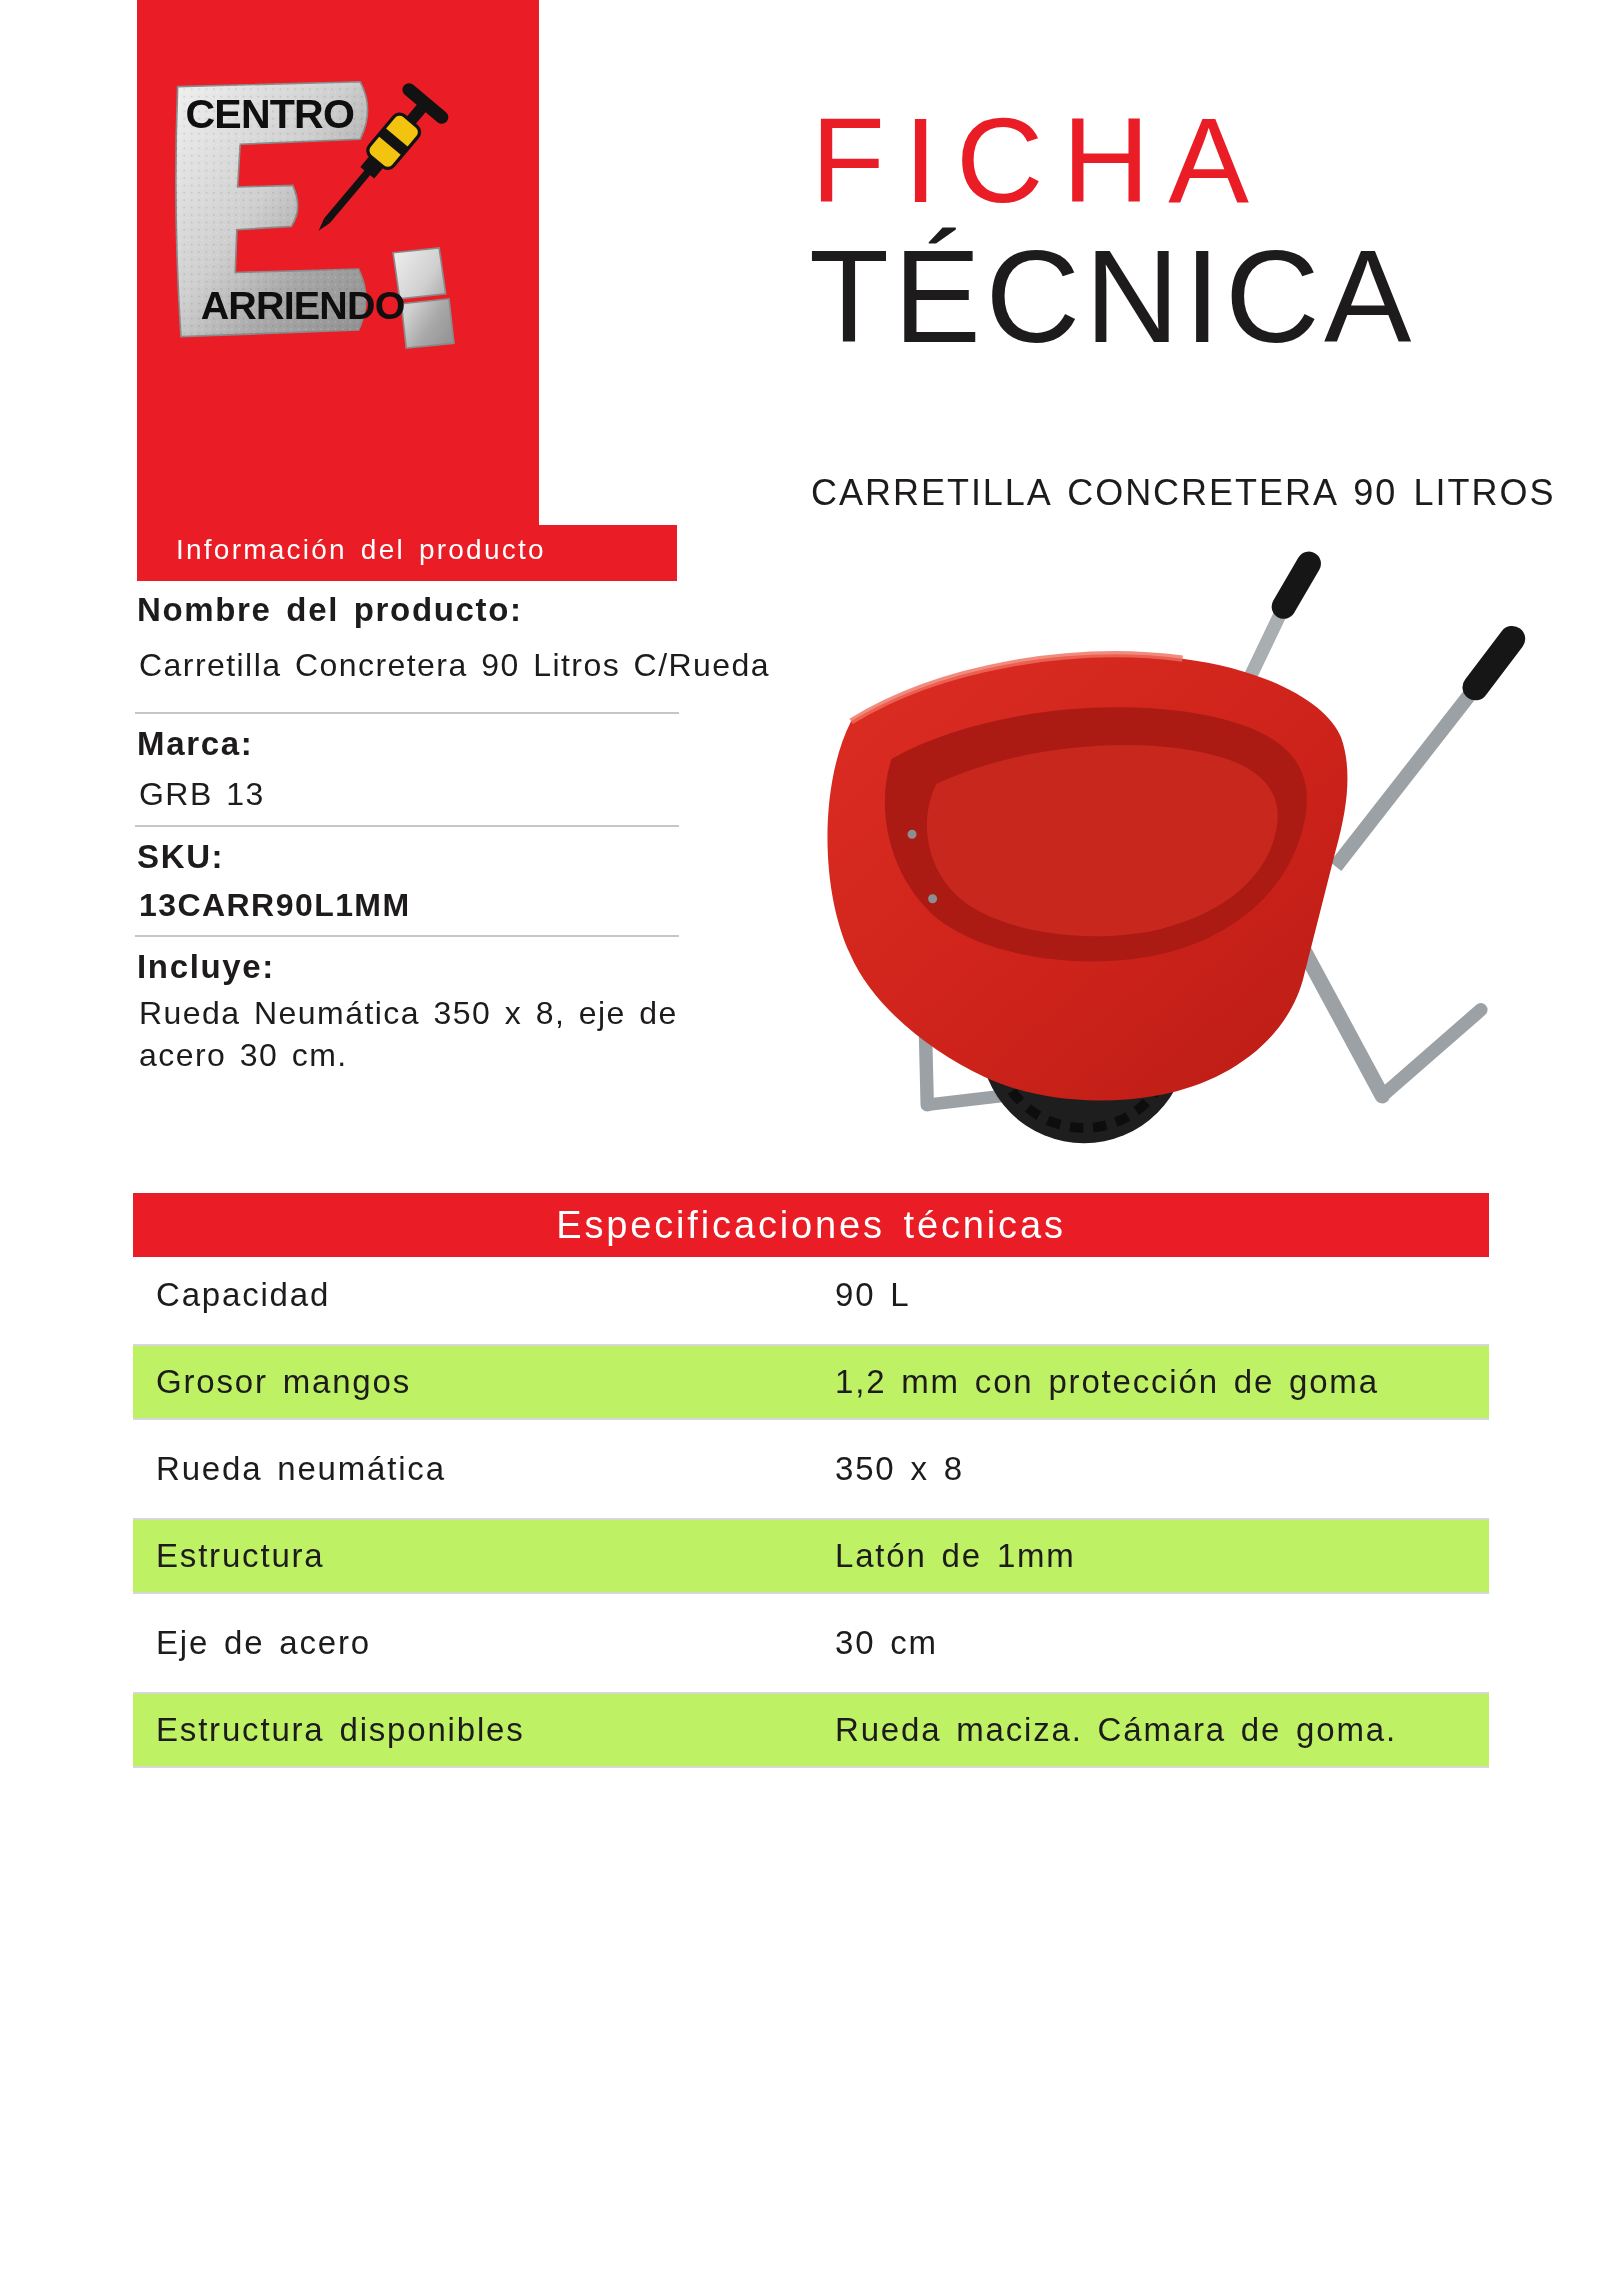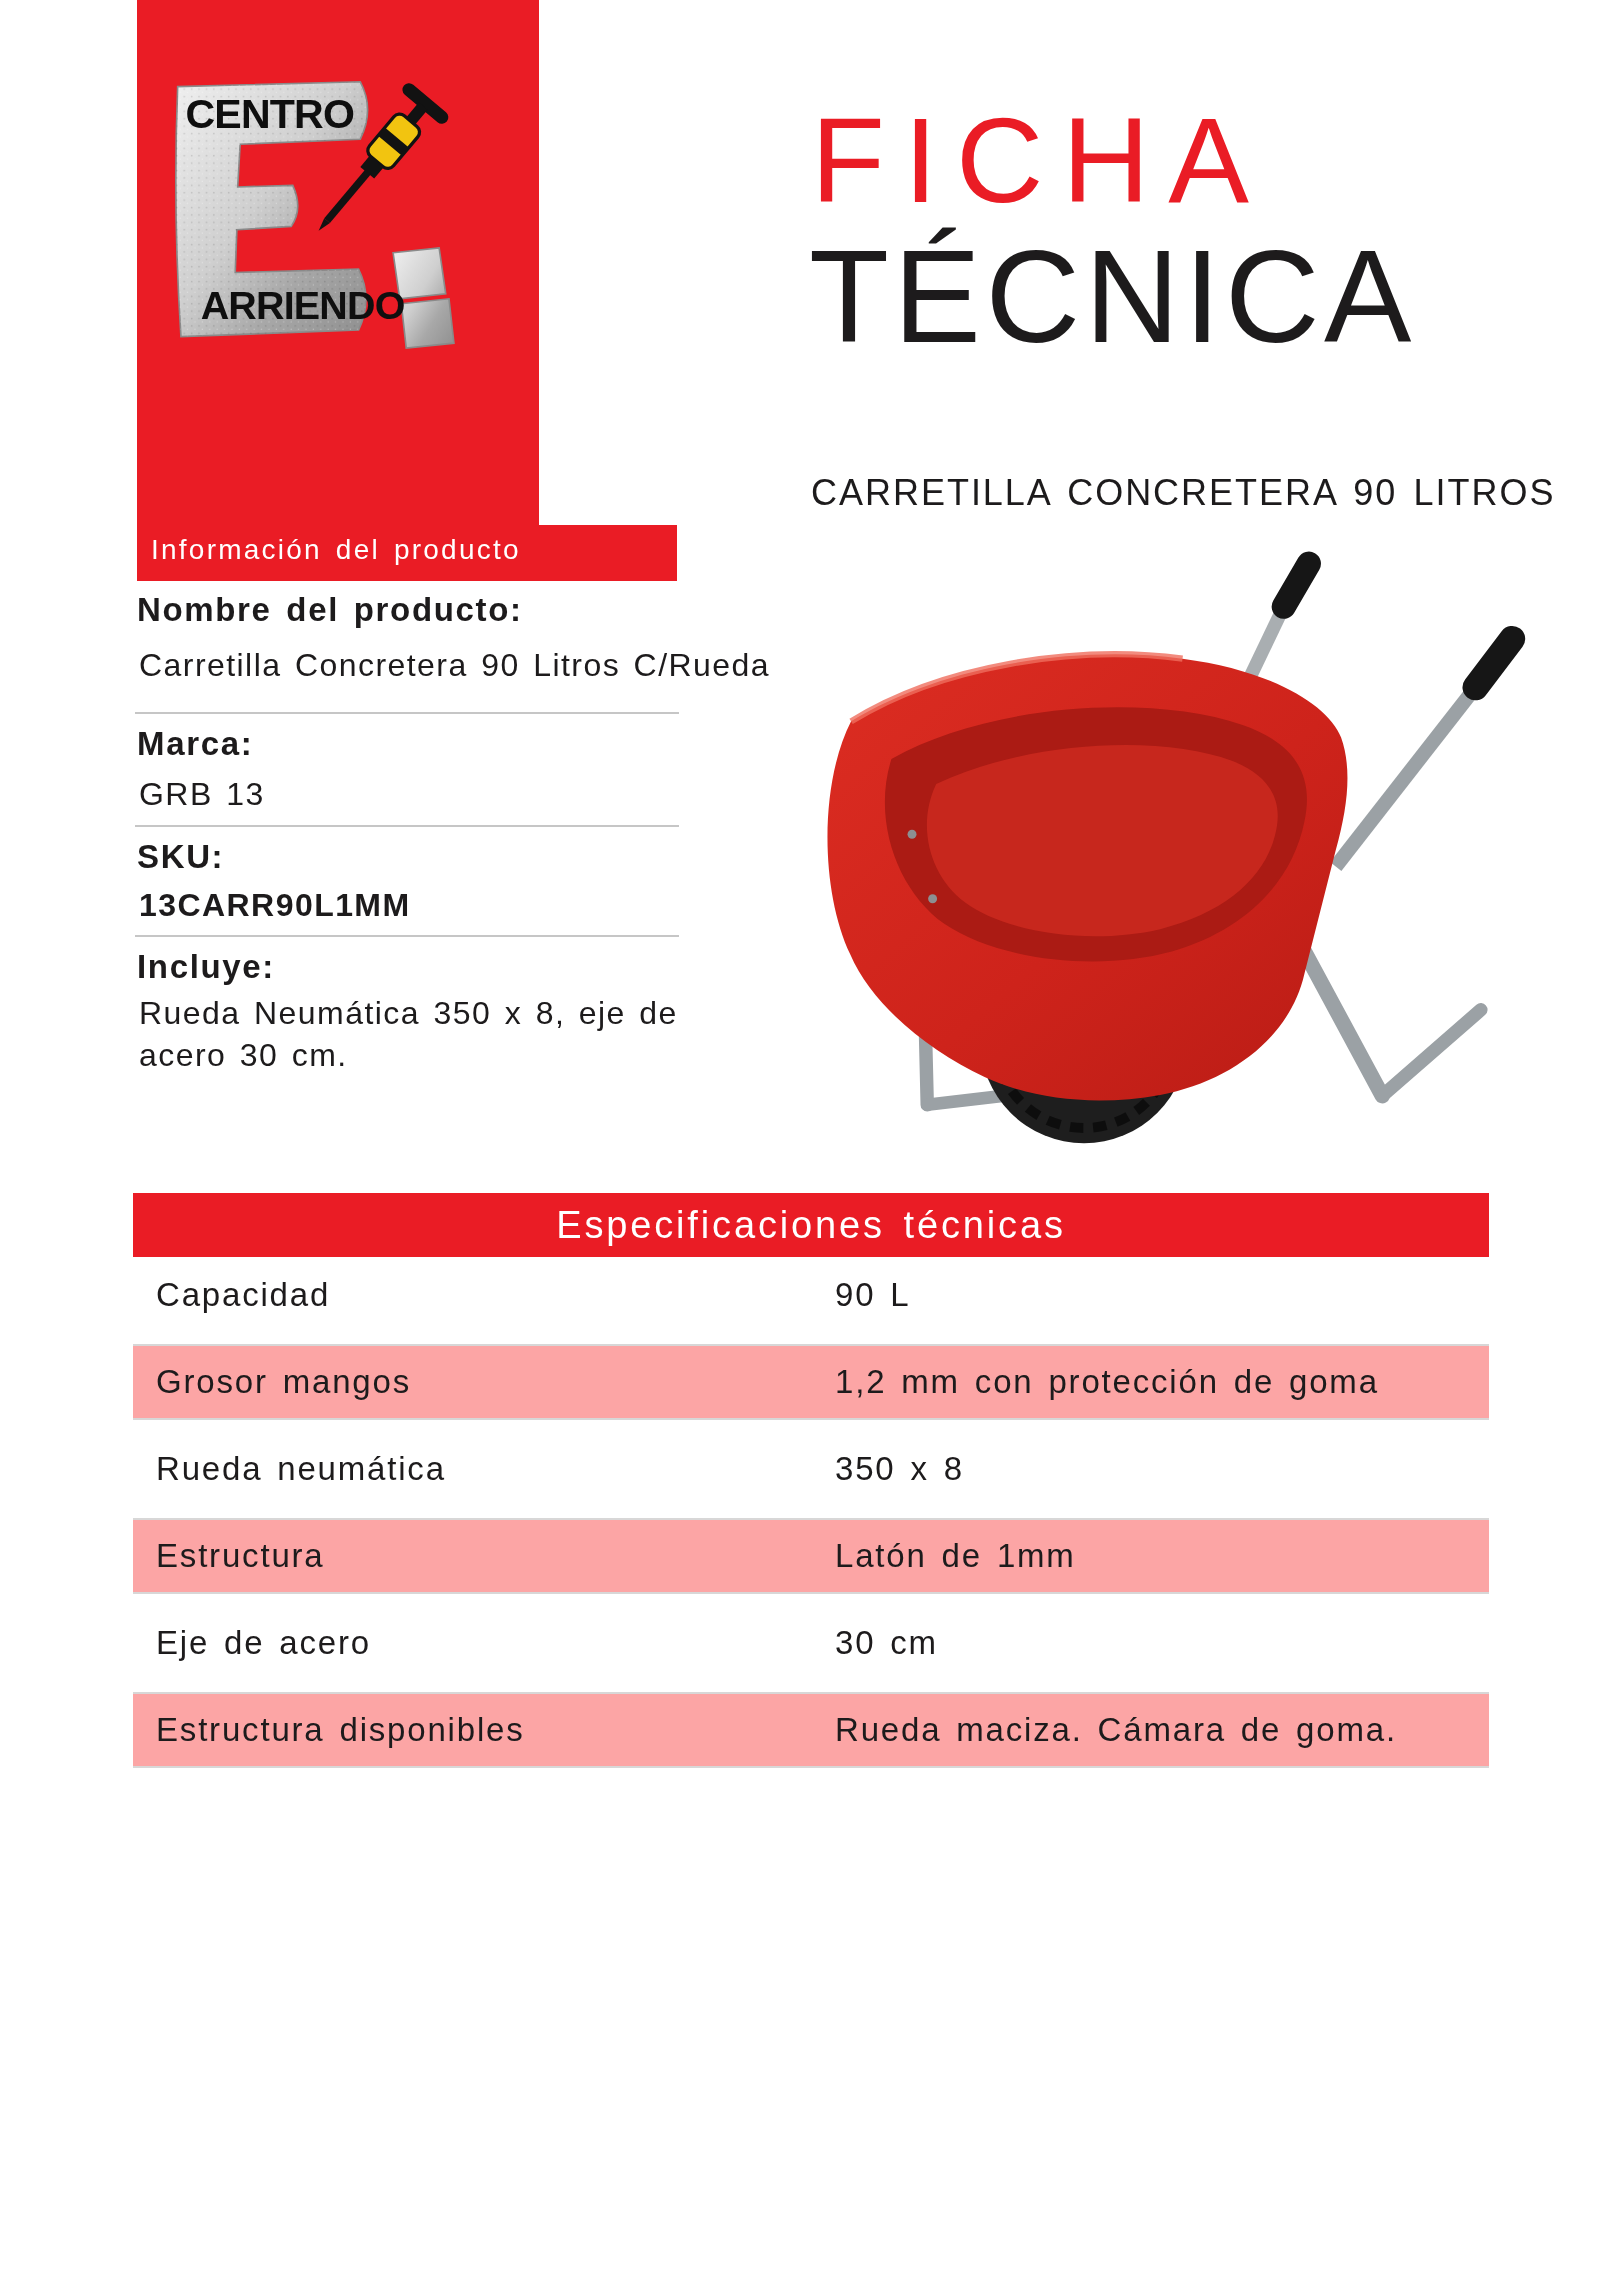--- a/index.html
+++ b/index.html
@@ -42,21 +42,21 @@
     color:#1d1b1c;white-space:nowrap;
   }
 
   
   .info-bar{
     left:137px;top:525px;width:540px;height:56px;
     background:var(--red);
     color:#ffffff;
     font-size:28px;line-height:50px;
     letter-spacing:0.08em;word-spacing:0.14em;
-    padding-left:14px;box-sizing:border-box;
+    padding-left:39px;box-sizing:border-box;
     white-space:nowrap;
   }
   .info-label{
     left:137px;
     font-size:33px;font-weight:700;
     letter-spacing:0.05em;word-spacing:0.12em;
     color:#1d1b1c;white-space:nowrap;
   }
   .info-value{
     left:139px;
@@ -78,21 +78,21 @@
     font-size:38px;line-height:64px;
     text-align:center;
     letter-spacing:0.075em;word-spacing:0.14em;
     white-space:nowrap;
   }
   .spec-row{
     left:133px;width:1356px;height:76px;
     box-sizing:border-box;
   }
   .spec-row.gray{
-    background:#fca5a5;
+    background:#bef264;
     border-top:2.7px solid #d8d7d7;
     border-bottom:2.7px solid #d8d7d7;
   }
   .spec-label{
     position:absolute;left:23px;top:0;height:100%;
     display:flex;align-items:center;
     font-size:33px;letter-spacing:0.055em;word-spacing:0.12em;
     color:#1d1b1c;white-space:nowrap;
   }
   .spec-value{

